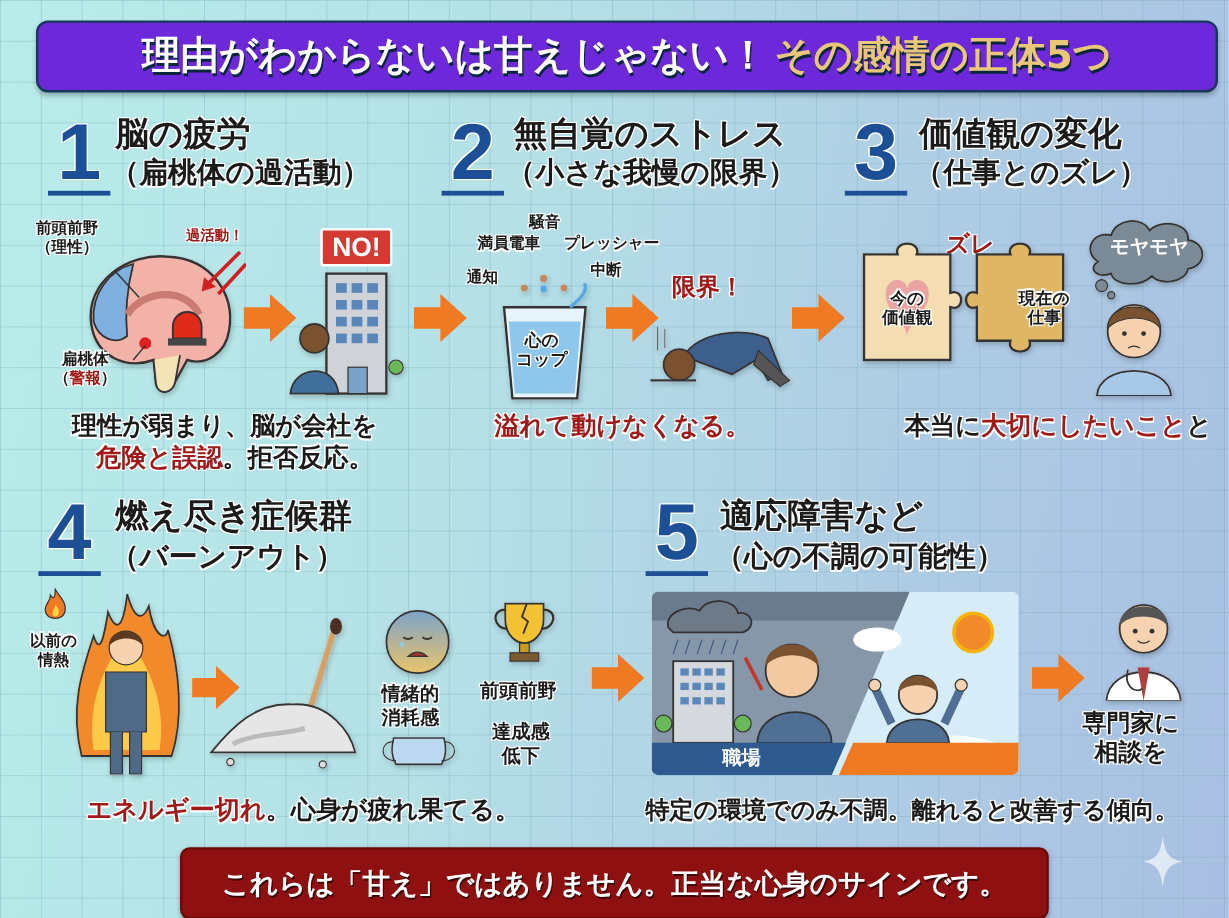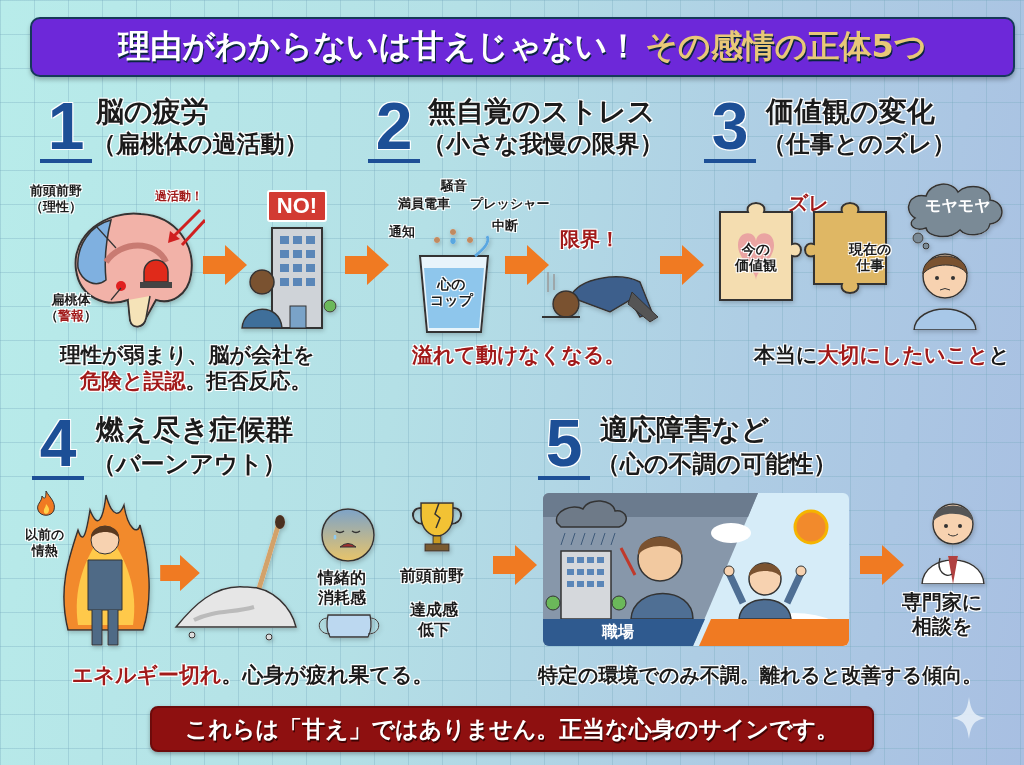--- a/index.html
+++ b/index.html
@@ -58,21 +58,21 @@
   }
   .label-md {
     font-weight: bold; font-size: 16px; line-height: 20px; text-align: center; white-space: nowrap;
     text-shadow: 1px 1px 0 #fff, -1px -1px 0 #fff, 1px -1px 0 #fff, -1px 1px 0 #fff;
   }
 
   .sticker { filter: drop-shadow(0 0 0 #fff) drop-shadow(1px 2px 2px rgba(0,0,0,0.2)); }
 
   
   .bottom-banner {
-    left: 150px; top: 706px; width: 724px; height: 46px;
+    left: 150px; top: 706px; width: 724px; height: 60px;
     background: #8e1010; border-radius: 8px;
     border: 2px solid #6d0b0b;
     box-shadow: 0 2px 4px rgba(0,0,0,0.3);
     display: flex; align-items: center; justify-content: center;
     color: #fff; font-weight: bold; font-size: 23px; white-space: nowrap;
     text-shadow: 1px 2px 0 #3d0404;
   }
 
   .sparkle { left: 952px; top: 697px; width: 34px; height: 42px; }
 

